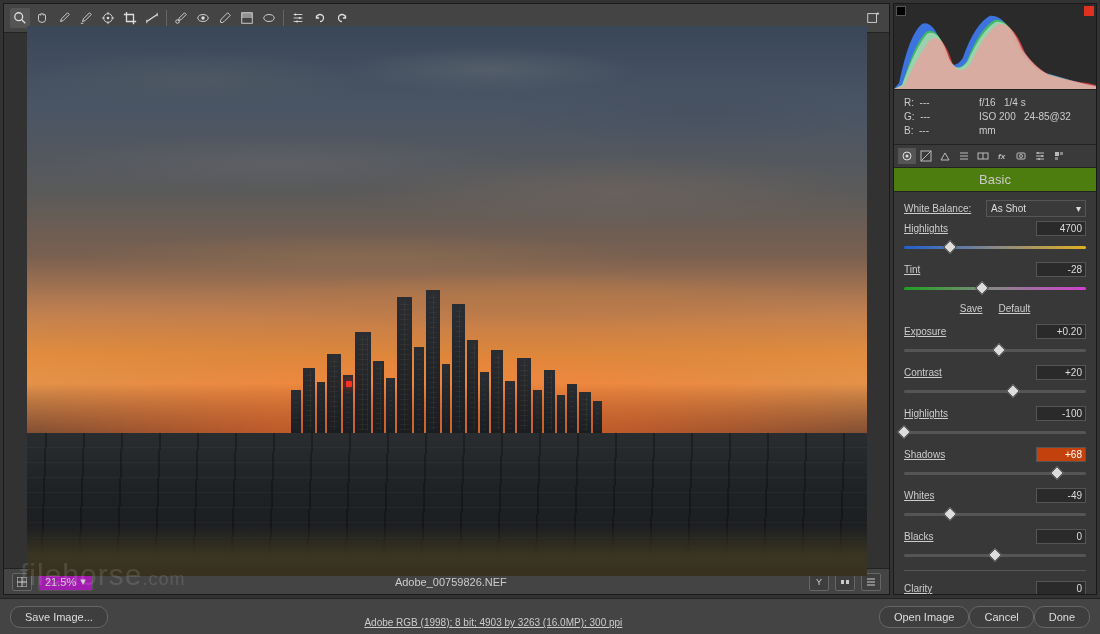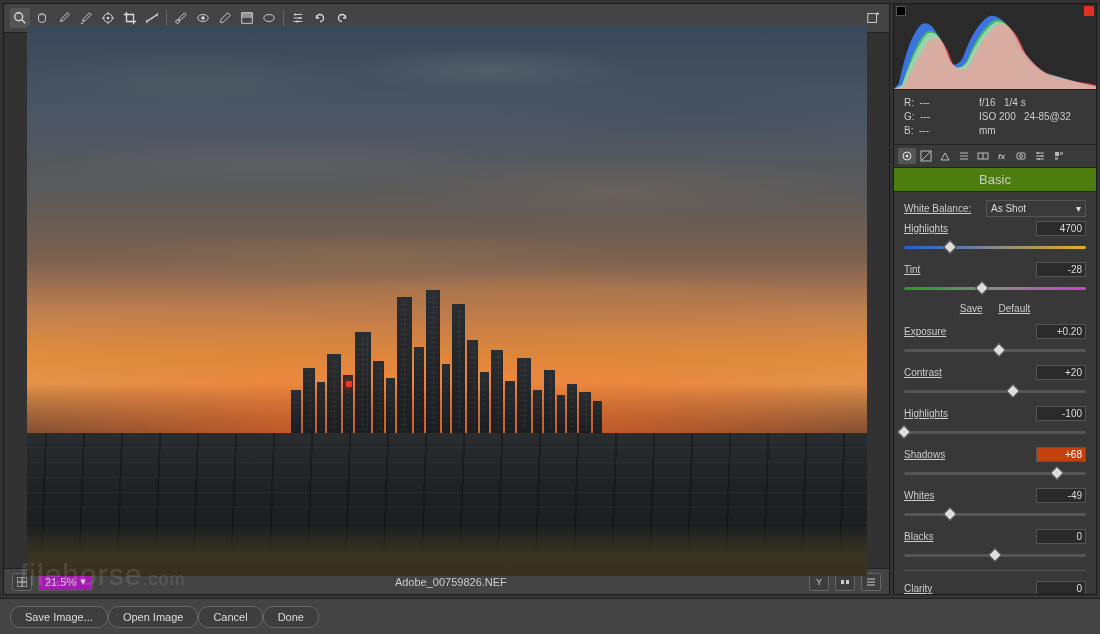--- a/index.html
+++ b/index.html
@@ -432,20 +432,21 @@
             <label>Clarity</label>
             <input class="val" value="0" style="">
           </div>
 
     </div>
   </div>
 </div>
 
 <div class="footer">
   <button class="btn">Save Image...</button>
+  <span class="meta-link">Adobe RGB (1998); 8 bit; 4903 by 3263 (16.0MP); 300 ppi</span>
   <button class="btn">Open Image</button>
   <button class="btn">Cancel</button>
   <button class="btn">Done</button>
 </div>
 
 <div class="watermark">
   <span>filehorse</span><span class="c">.com</span>
 </div>
 </div>
 

